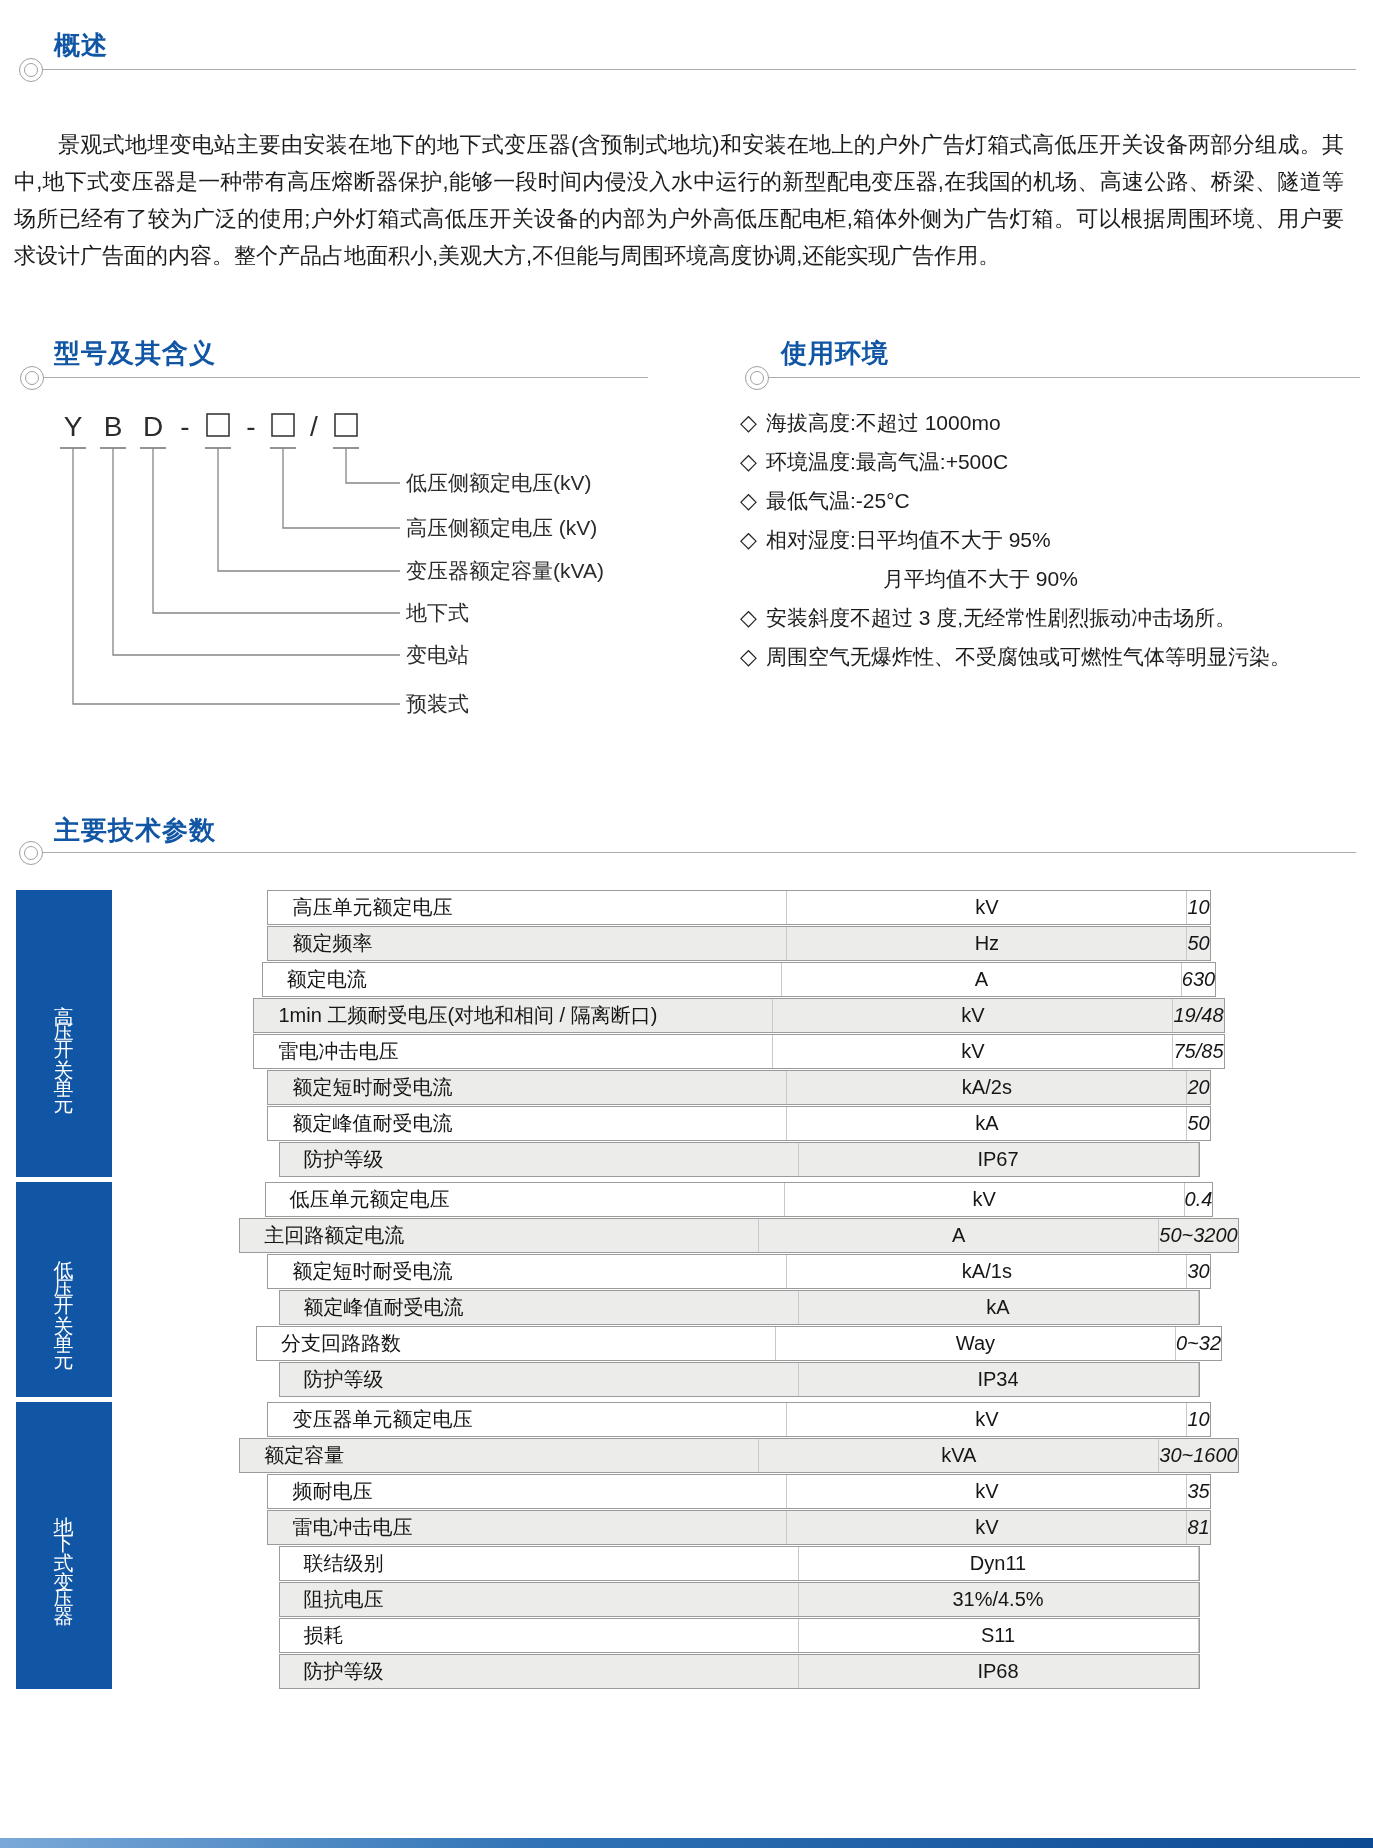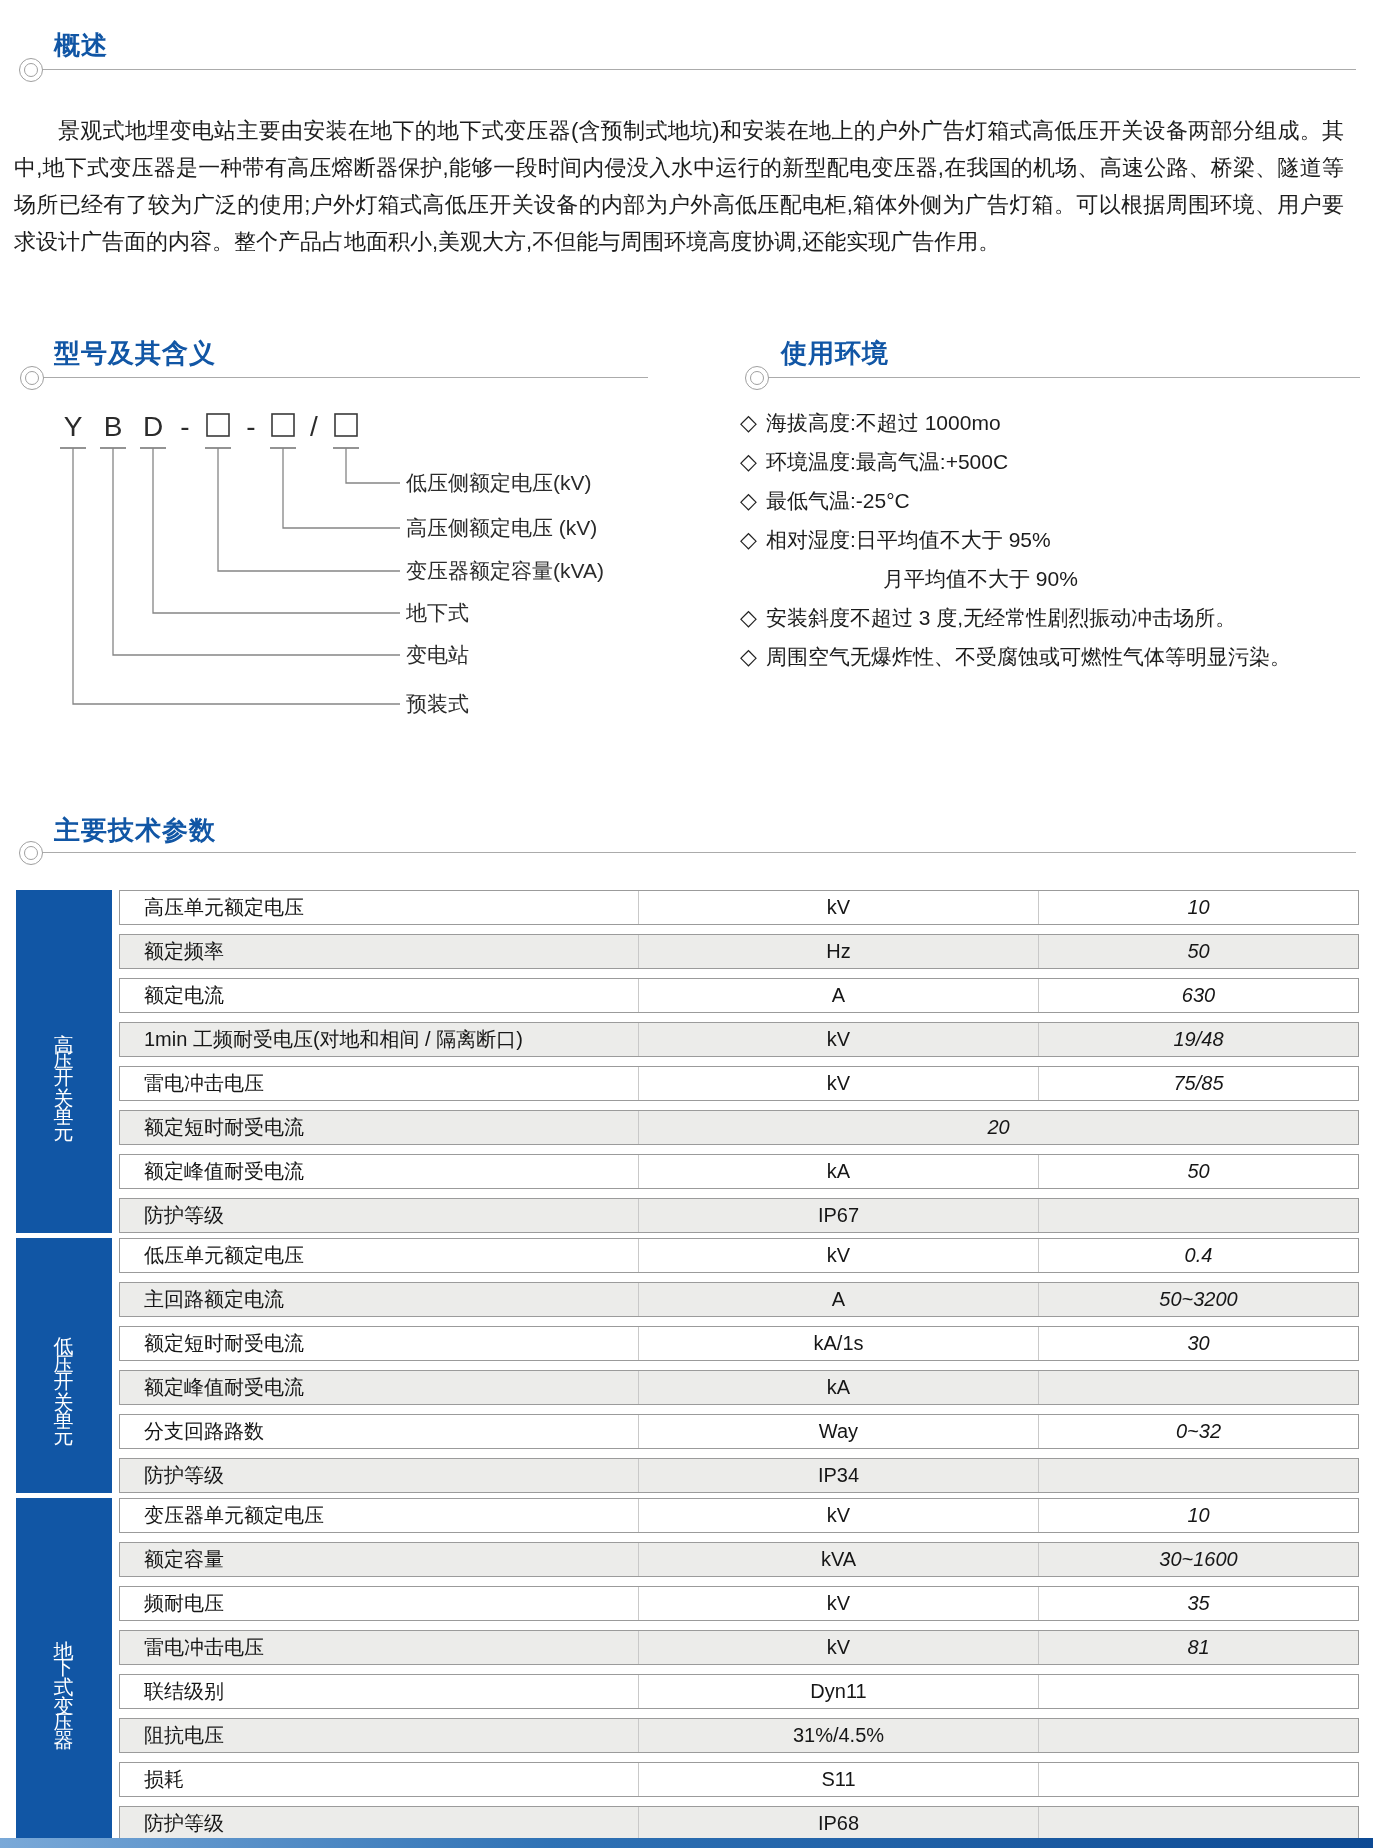--- a/index.html
+++ b/index.html
@@ -23,21 +23,21 @@
   .sec-ring{
     position:absolute;width:22px;height:22px;border:1px solid #9f9f9f;
     border-radius:50%;background:#fff;z-index:2;
     display:flex;align-items:center;justify-content:center;
   }
   .sec-ring::after{
     content:"";width:12px;height:12px;border:1px solid #9f9f9f;border-radius:50%;
   }
   
   .overview-par{
-    position:absolute;left:14px;top:90px;width:1330px;
+    position:absolute;left:14px;top:104px;width:1330px;
     font-size:22px;line-height:37px;text-align:justify;
     text-indent:2em;color:#1c1c1c;
   }
   
   .model-svg{position:absolute;left:48px;top:398px;}
   .model-svg text{fill:#2b2b2b;}
   .model-svg .code{font-size:28px;}
   .model-svg .lbl{font-size:21px;}
   
   .env-list{position:absolute;left:740px;top:403px;width:620px;}
@@ -52,21 +52,21 @@
   .pgroup{display:flex;gap:7px;margin-bottom:5px;}
   .pgroup-label{
     background:#1156a5;width:96px;flex:0 0 auto;
     display:flex;align-items:center;justify-content:center;
   }
   .pgroup-label span{
     writing-mode:vertical-rl;text-orientation:upright;
     letter-spacing:18px;font-size:20px;color:#ffffff;line-height:1;
     padding-top:18px;
   }
-  .prows{flex:1;display:flex;flex-direction:column;gap:9px;}
+  .prows{flex:1;display:flex;flex-direction:column;gap:1px;align-items:center;}
   .prow{
     height:35px;box-sizing:border-box;display:flex;
     border:1px solid #9b9b9b;background:#ffffff;
     font-size:20px;color:#161616;
   }
   .prows .prow:nth-child(even){background:#ececea;}
   .prow .c{display:flex;align-items:center;box-sizing:border-box;height:100%;}
   .prow .name{width:519px;padding-left:24px;border-right:1px solid #c9c9c9;}
   .prow .unit{width:400px;justify-content:center;border-right:1px solid #c9c9c9;}
   .prow .val{flex:1;justify-content:center;font-style:italic;}
@@ -194,20 +194,21 @@
           <div class="c unit">kV</div>
           <div class="c val">19/48</div>
         </div>
         <div class="prow">
           <div class="c name">雷电冲击电压</div>
           <div class="c unit">kV</div>
           <div class="c val">75/85</div>
         </div>
         <div class="prow">
           <div class="c name">额定短时耐受电流</div>
+          <div class="c unit">kA/2s</div>
           <div class="c val">20</div>
         </div>
         <div class="prow">
           <div class="c name">额定峰值耐受电流</div>
           <div class="c unit">kA</div>
           <div class="c val">50</div>
         </div>
         <div class="prow">
           <div class="c name">防护等级</div>
           <div class="c unit">IP67</div>

